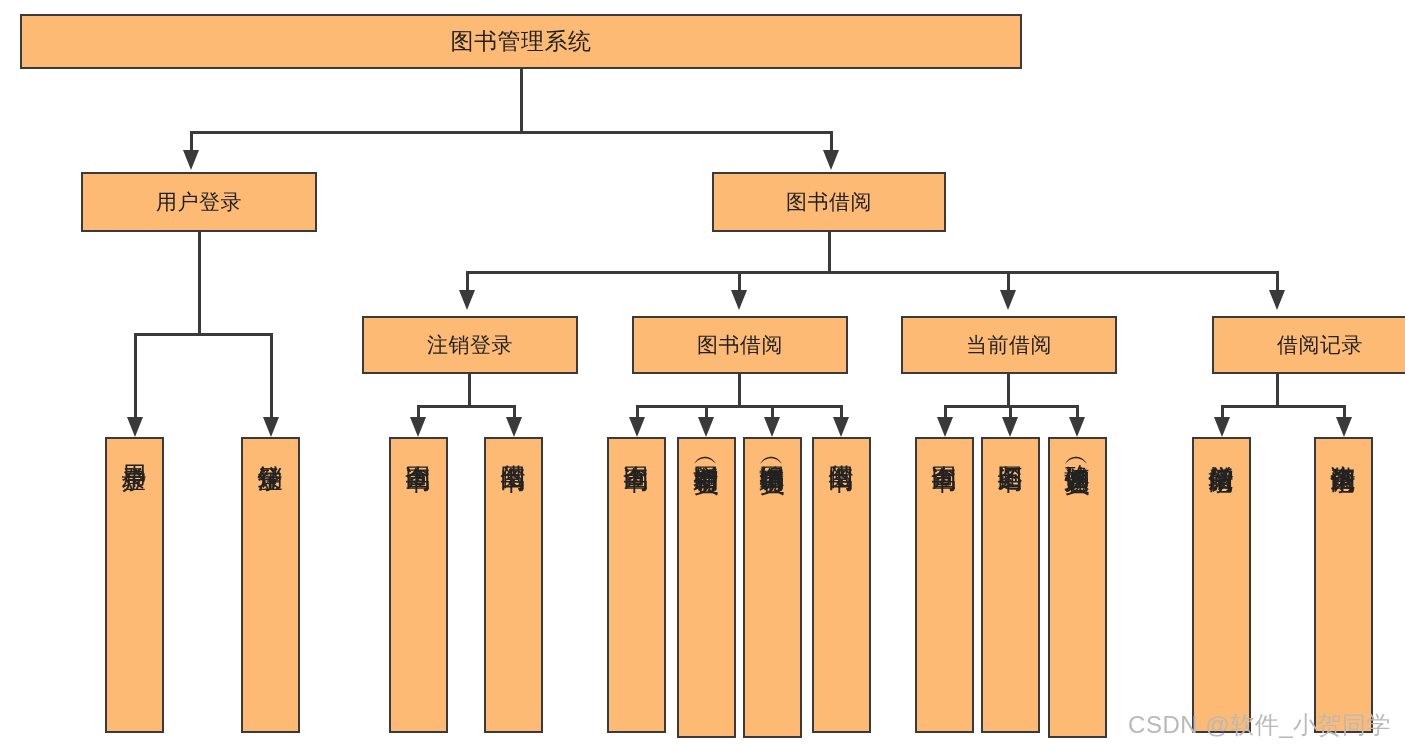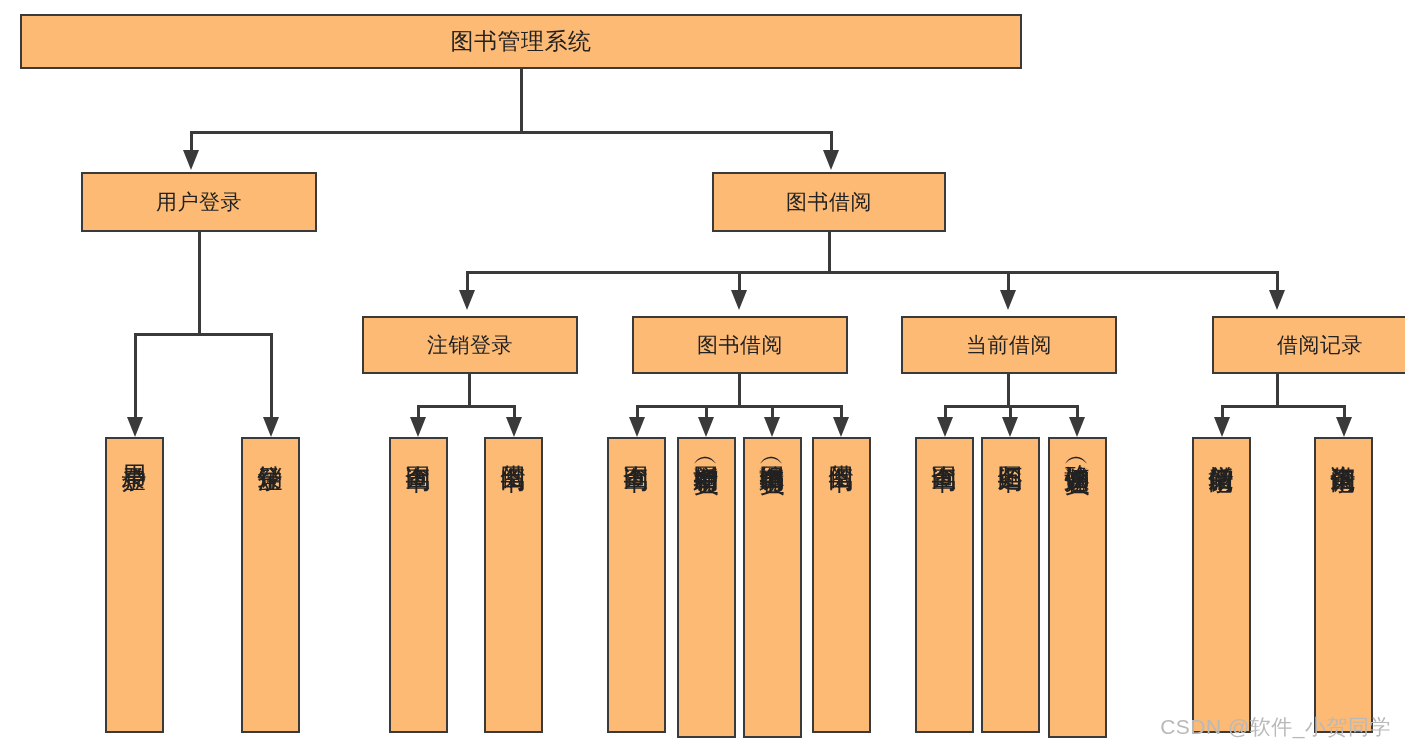--- a/index.html
+++ b/index.html
@@ -62,21 +62,21 @@
     width:0;height:0;
     border-left:8px solid transparent;
     border-right:8px solid transparent;
     border-top:20px solid #3a3a3a;
     z-index:2;
   }
   
   #watermark{
     position:absolute;
     right:14px;bottom:6px;
-    font-size:21px;
+    font-size:24px;
     color:#b9b9b9;
     letter-spacing:0.5px;
     z-index:5;
     white-space:nowrap;
     font-family:"Liberation Sans","DejaVu Sans",sans-serif;
   }
 </style>
 </head>
 <body>
 

